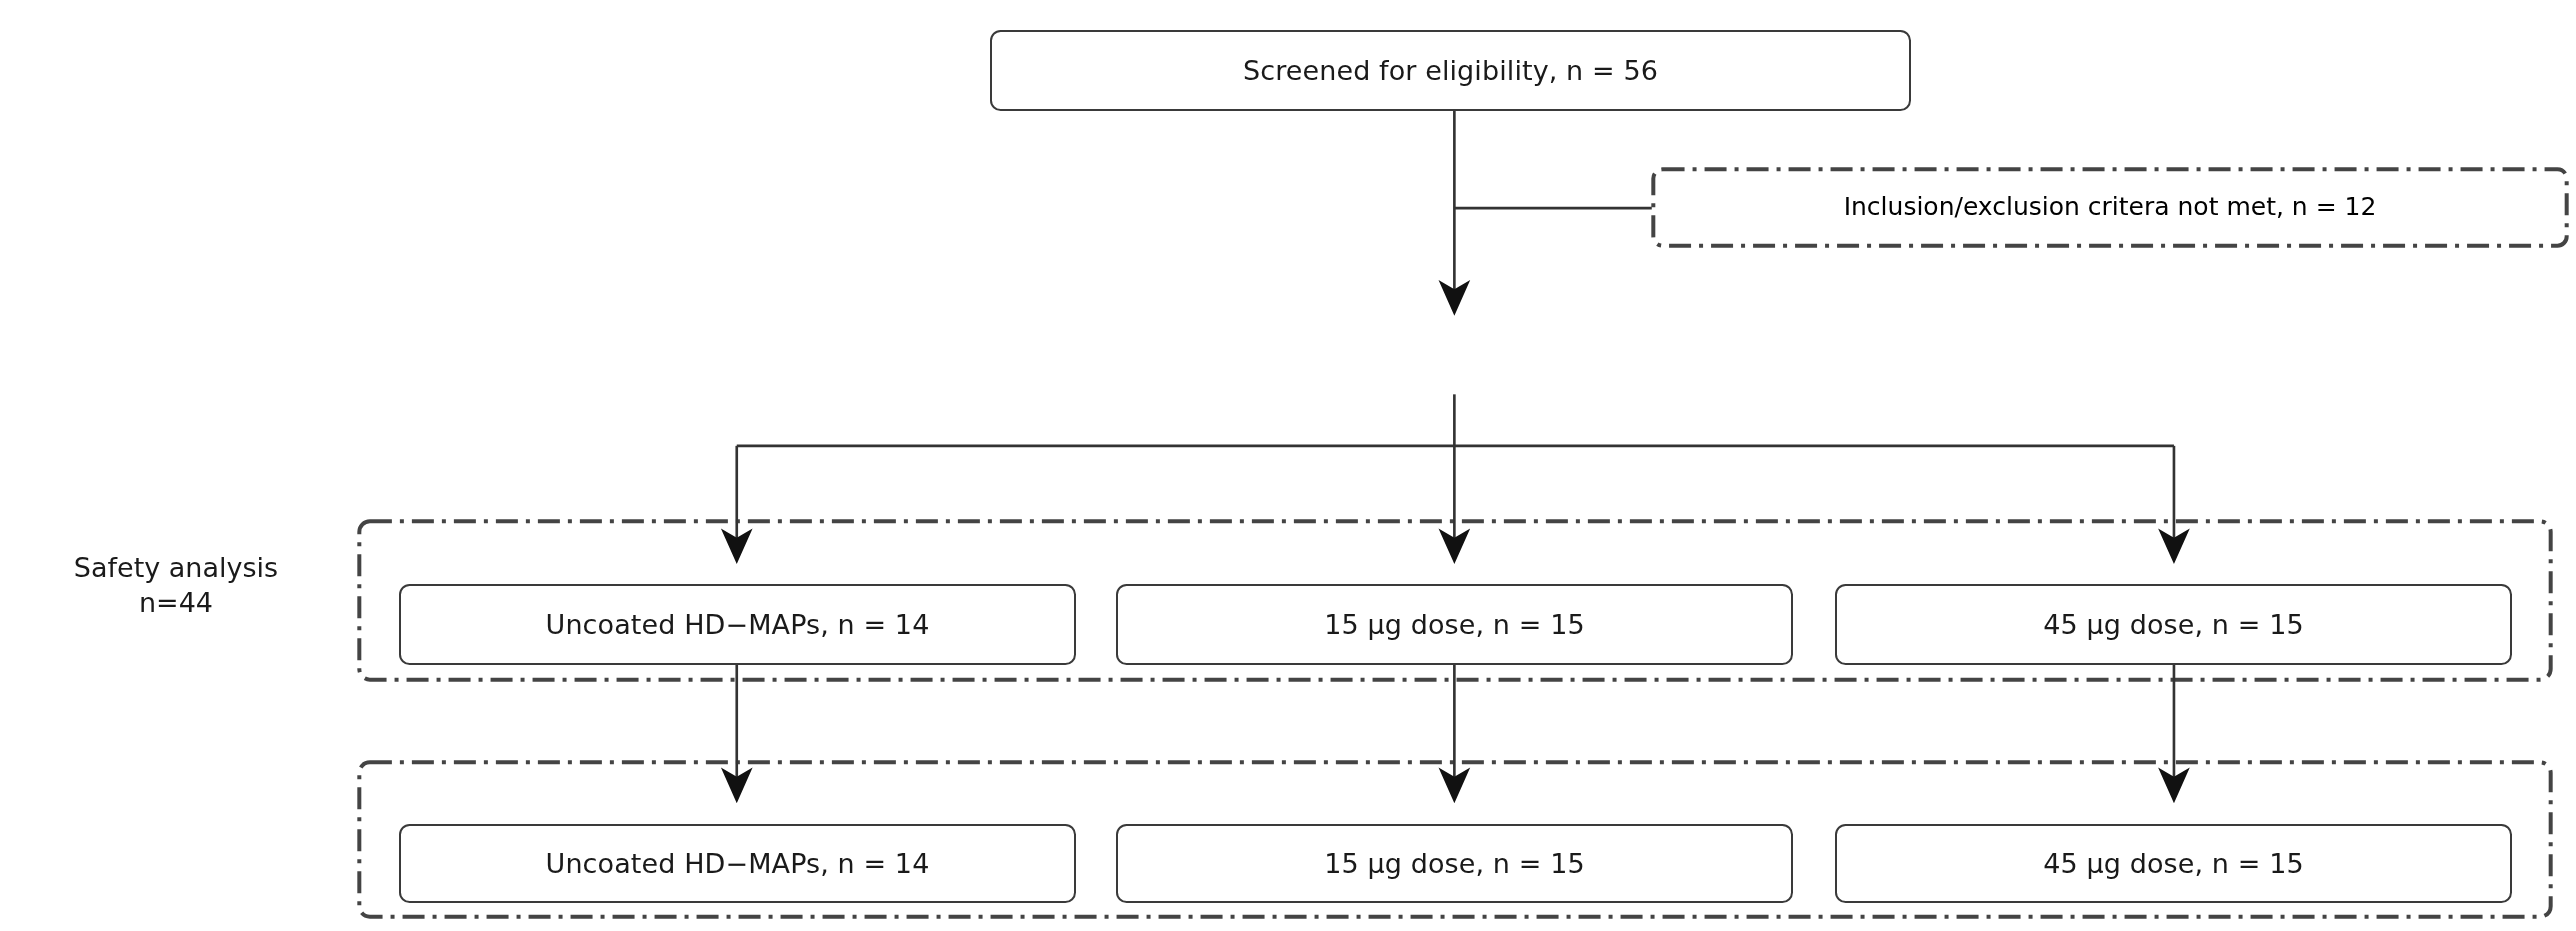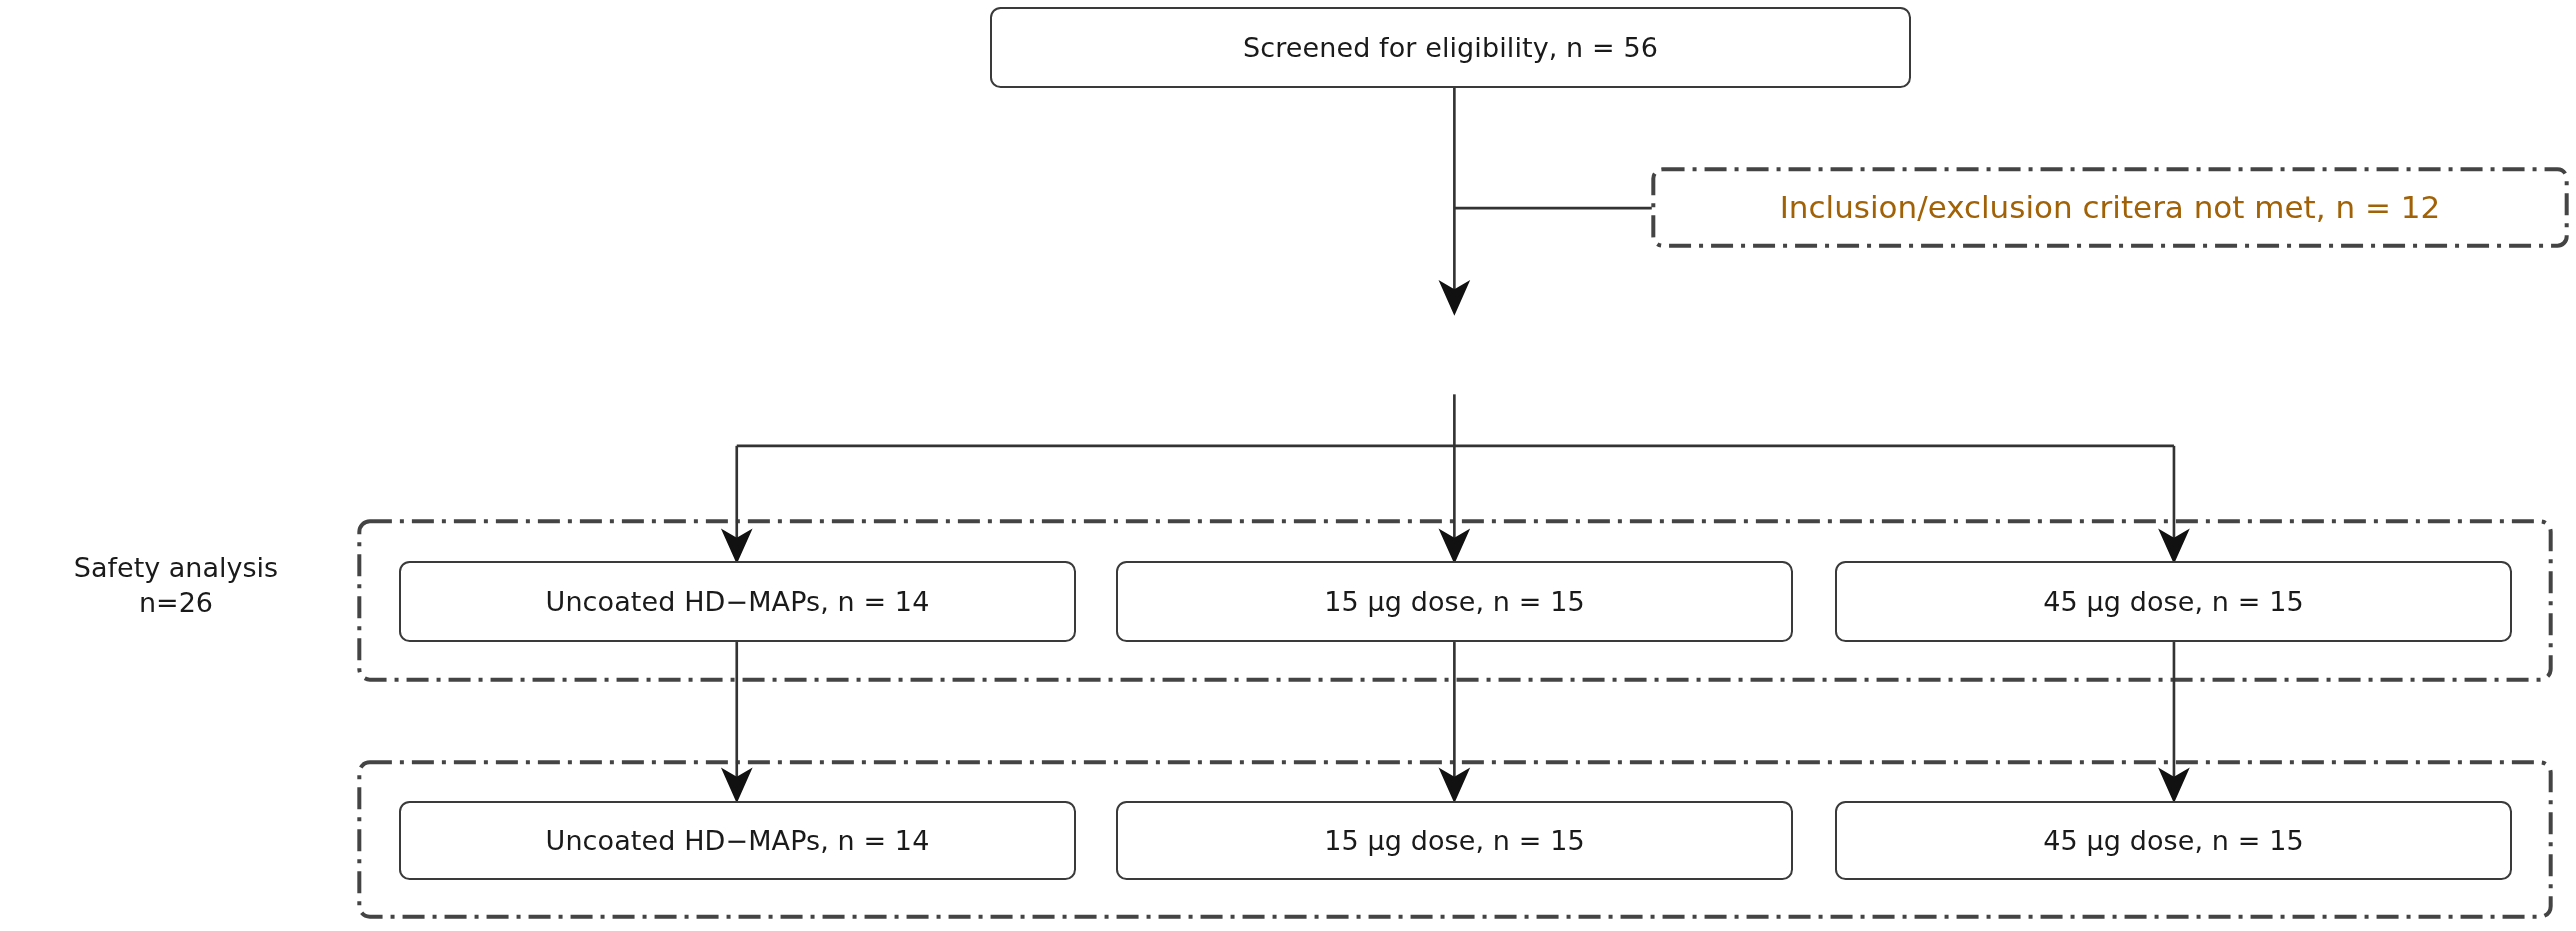--- a/index.html
+++ b/index.html
@@ -27,20 +27,21 @@
     background: #ffffff;
     display: flex;
     align-items: center;
     justify-content: center;
     text-align: center;
     font-size: 27px;
     line-height: 1.15;
     letter-spacing: 0.1px;
     color: #1a1a1a;
     z-index: 4;
+    margin-top: 23px;
   }
   
   .dashdot {
     position: absolute;
     box-sizing: border-box;
     border-radius: 9.2px;
     background: transparent;
     z-index: 2;
   }
   .dashdot > svg {
@@ -50,23 +51,23 @@
     height: 100%;
     overflow: visible;
   }
   .dashdot-label {
     position: absolute;
     inset: 0;
     display: flex;
     align-items: center;
     justify-content: center;
     text-align: left;
-    font-size: 31px;
+    font-size: 25px;
     line-height: 1.15;
-    color: #a16207;
+    color: #000000;
     z-index: 3;
   }
   
   .stage-label {
     position: absolute;
     text-align: center;
     font-size: 27px;
     line-height: 1.28;
     color: #1a1a1a;
     white-space: pre-line;
@@ -129,21 +130,21 @@
 
   <div class="dashdot" style="left:1652px; top:168px; width:916px; height:79px;">
     <svg viewBox="0 0 1388 120" preserveAspectRatio="none">
       <rect x="2" y="2" width="1384" height="116" rx="14" ry="14" fill="none" stroke="#444444" stroke-width="4" stroke-dasharray="22 8 4 8" vector-effect="non-scaling-stroke"></rect>
     </svg>
     <div class="dashdot-label">Inclusion/exclusion critera not met, n = 12</div>
   </div>
 
 
   <div class="stage-label" style="left:0px; top:551px; width:352px;">Safety analysis
-n=26</div>
+n=44</div>
 
   <div class="dashdot" style="left:358px; top:520px; width:2194px; height:161px;">
     <svg viewBox="0 0 3323 244" preserveAspectRatio="none">
       <rect x="2" y="2" width="3319" height="240" rx="16" ry="16" fill="none" stroke="#444444" stroke-width="4" stroke-dasharray="22 8 4 8" vector-effect="non-scaling-stroke"></rect>
     </svg>
   </div>
 
   <div class="node" style="left:399px; top:561px; width:677px; height:81px;">
     <span>Uncoated HD−MAPs, n = 14</span>
   </div>

